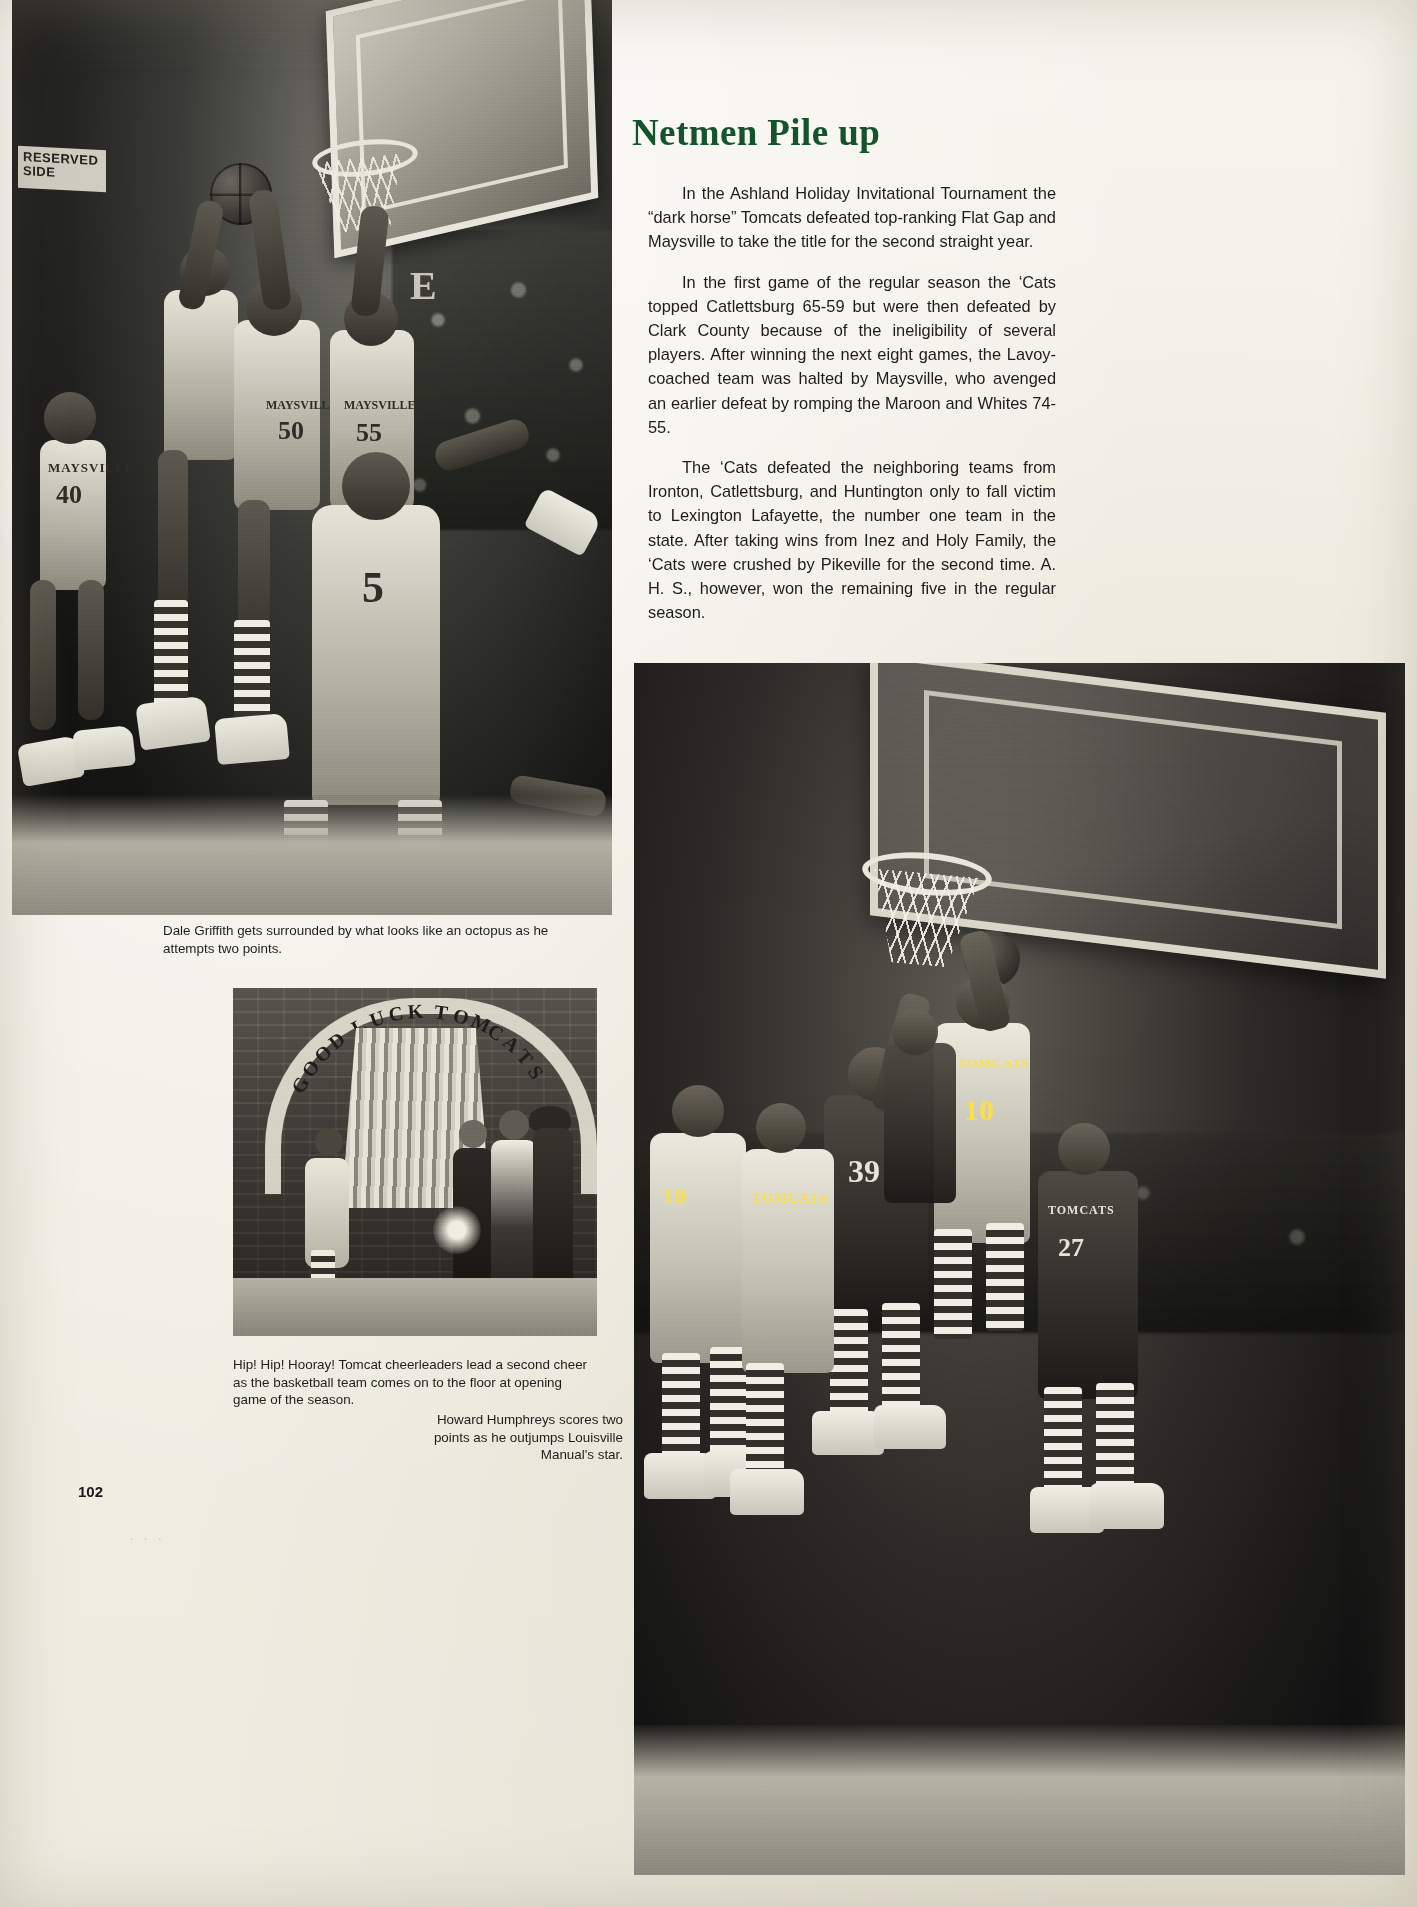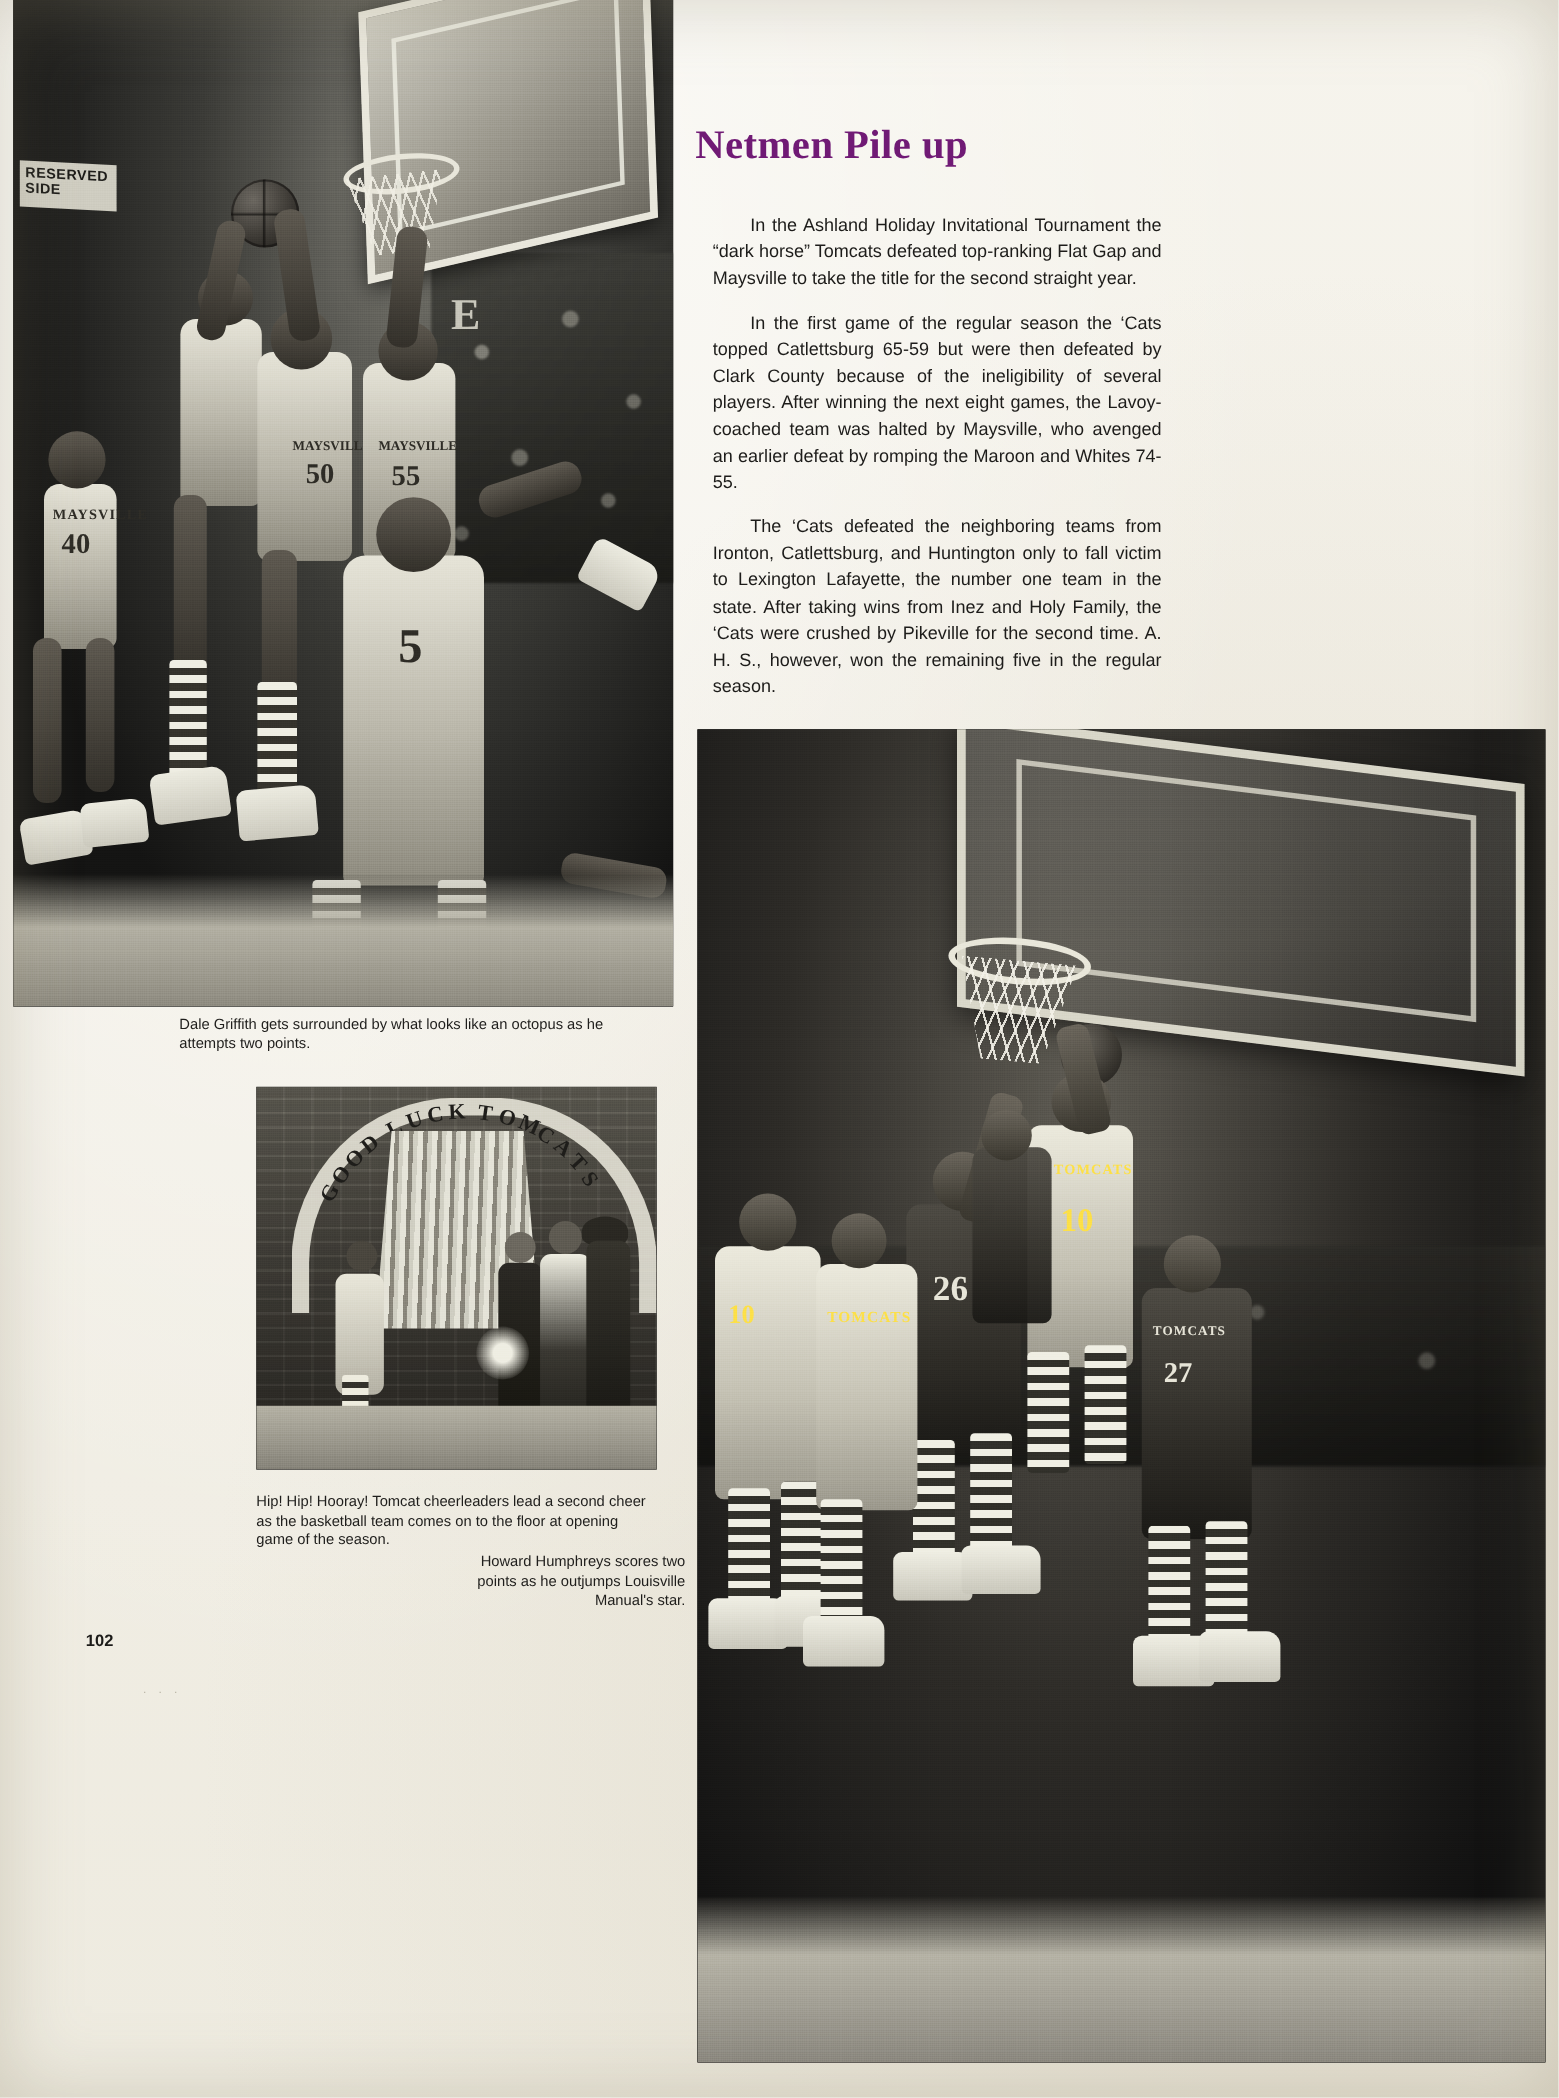--- a/index.html
+++ b/index.html
@@ -330,23 +330,23 @@
     position: absolute;
     left: 632px;
     top: 108px;
     width: 440px;
   }
   #headline {
     font-family: "Liberation Serif", serif;
     font-weight: bold;
     font-size: 37px;
     line-height: 49px;
-    color: #701a75;
+    color: #14532d;
     letter-spacing: .4px;
-    margin: 0 0 36px 0;
+    margin: 0 0 24px 0;
   }
   #headline .hl-line { display: block; }
   #article p {
     margin: 16px;
     font-family: "Liberation Sans", sans-serif;
     font-size: 16.4px;
     line-height: 24.2px;
     color: #1d1c1a;
     text-align: justify;
     text-indent: 34px;
@@ -504,21 +504,21 @@
     <div class="p3-skin" style="left:322px; top:312px; width:54px; height:54px; border-radius:50%;"></div>
     <div class="p3-skin" style="left:336px; top:268px; width:30px; height:100px; transform:rotate(-14deg);"></div>
     <div class="p3-num" style="left:330px; top:430px; font-size:30px;">10</div>
     <div class="p3-num" style="left:324px; top:392px; font-size:13px; letter-spacing:1px;">TOMCATS</div>
     <div class="p3-sock" style="left:300px; top:566px; width:38px; height:110px;"></div>
     <div class="p3-sock" style="left:352px; top:560px; width:38px; height:108px;"></div>
 
     <div class="p3-player p3-dark" style="left:190px; top:432px; width:104px; height:226px;"></div>
     <div class="p3-skin" style="left:214px; top:384px; width:54px; height:54px; border-radius:50%;"></div>
     <div class="p3-skin" style="left:252px; top:330px; width:30px; height:120px; transform:rotate(16deg);"></div>
-    <div class="p3-num light" style="left:214px; top:490px; font-size:32px;">26</div>
+    <div class="p3-num light" style="left:214px; top:490px; font-size:32px;">39</div>
     <div class="p3-sock" style="left:196px; top:646px; width:38px; height:112px;"></div>
     <div class="p3-sock" style="left:248px; top:640px; width:38px; height:114px;"></div>
     <div class="p3-shoe" style="left:178px; top:748px; width:72px; height:44px;"></div>
     <div class="p3-shoe" style="left:240px; top:742px; width:72px; height:44px;"></div>
 
     <div class="p3-player p3-dark" style="left:250px; top:380px; width:72px; height:160px; opacity:.95;"></div>
     <div class="p3-skin" style="left:258px; top:346px; width:46px; height:46px; border-radius:50%;"></div>
 
     <div class="p3-player p3-white" style="left:16px; top:470px; width:96px; height:230px;"></div>
     <div class="p3-skin" style="left:38px; top:422px; width:52px; height:52px; border-radius:50%;"></div>

